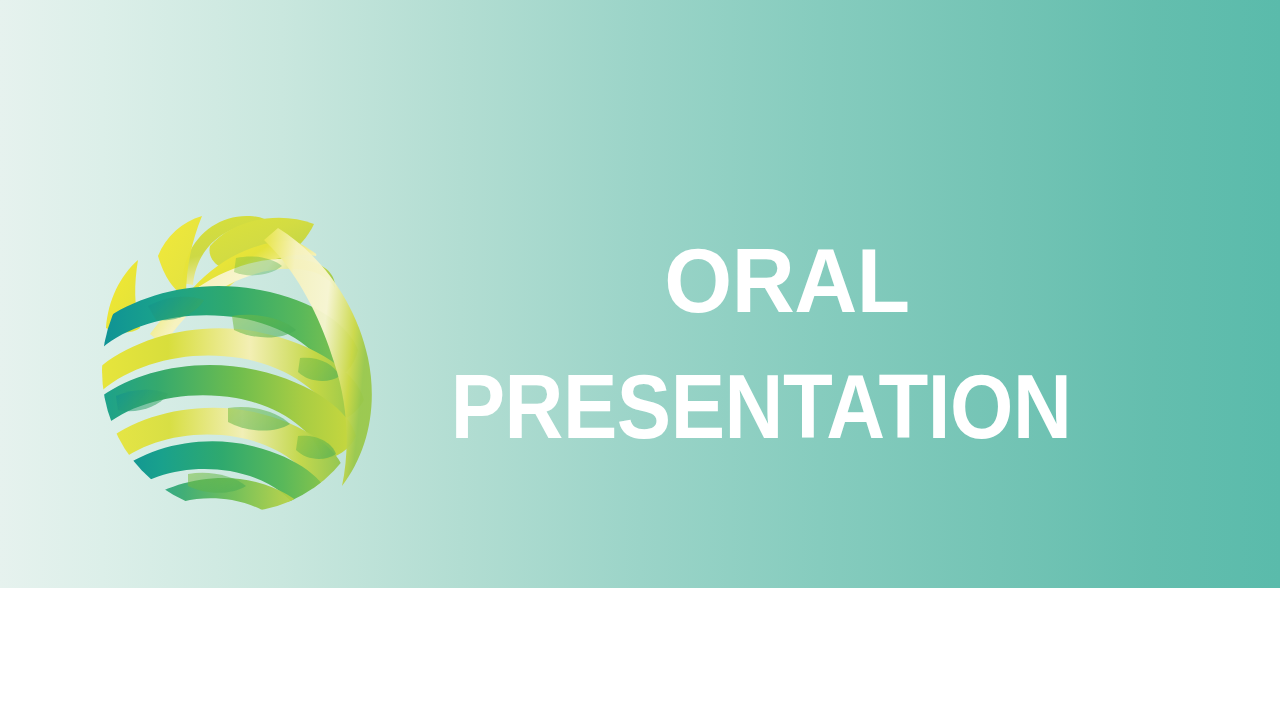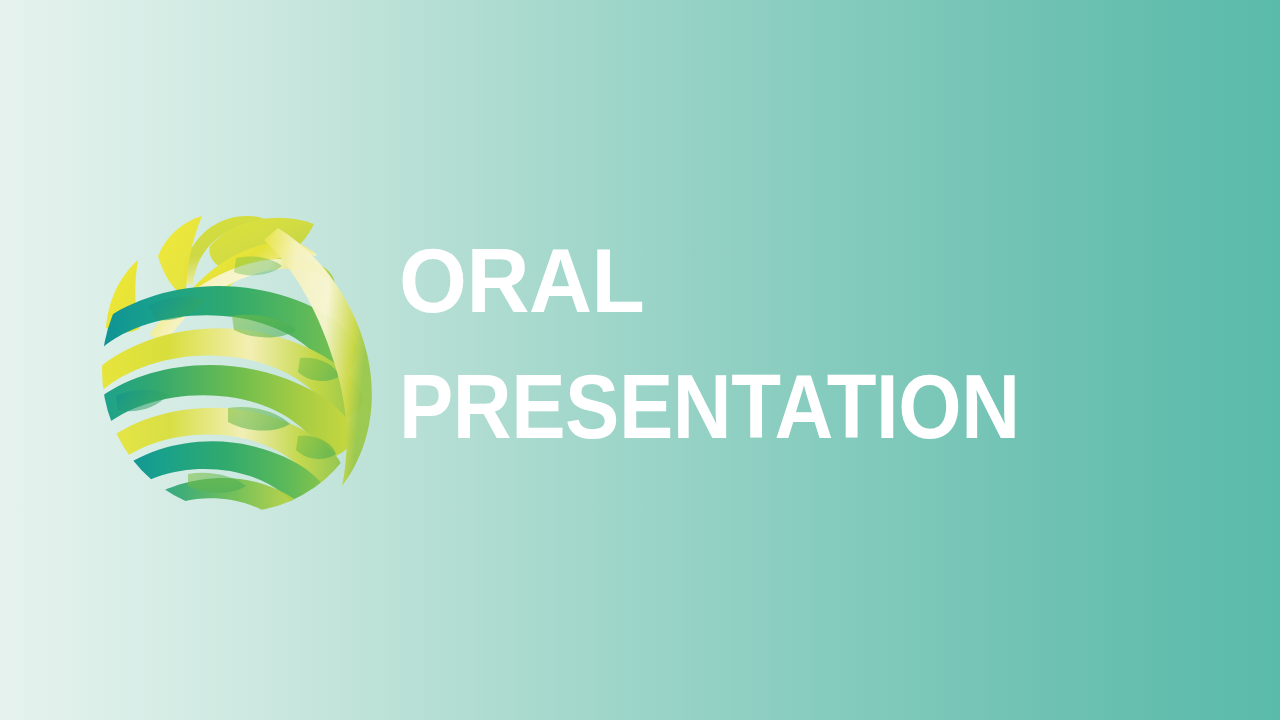--- a/index.html
+++ b/index.html
@@ -5,35 +5,36 @@
 <style>
   html, body {
     margin: 0;
     padding: 0;
     background: #ffffff;
   }
 
   #slide {
     position: relative;
     width: 1280px;
-    height: 720px;
+    height: 588px;
     overflow: hidden;
     font-family: "Liberation Sans", sans-serif;
     background: linear-gradient(
       90deg,
       #e6f2ee 0%,
       #dcefe9 8%,
       #c9e7de 22%,
       #b2ddd2 36%,
       #9bd4c8 50%,
       #86ccbe 64%,
       #74c4b5 78%,
       #64beae 90%,
       #5abbab 100%
     );
+    text-align: center;
   }
 
   
   #logo-wrap {
     position: absolute;
     left: 92px;
     top: 198px;
     width: 292px;
     height: 324px;
   }

